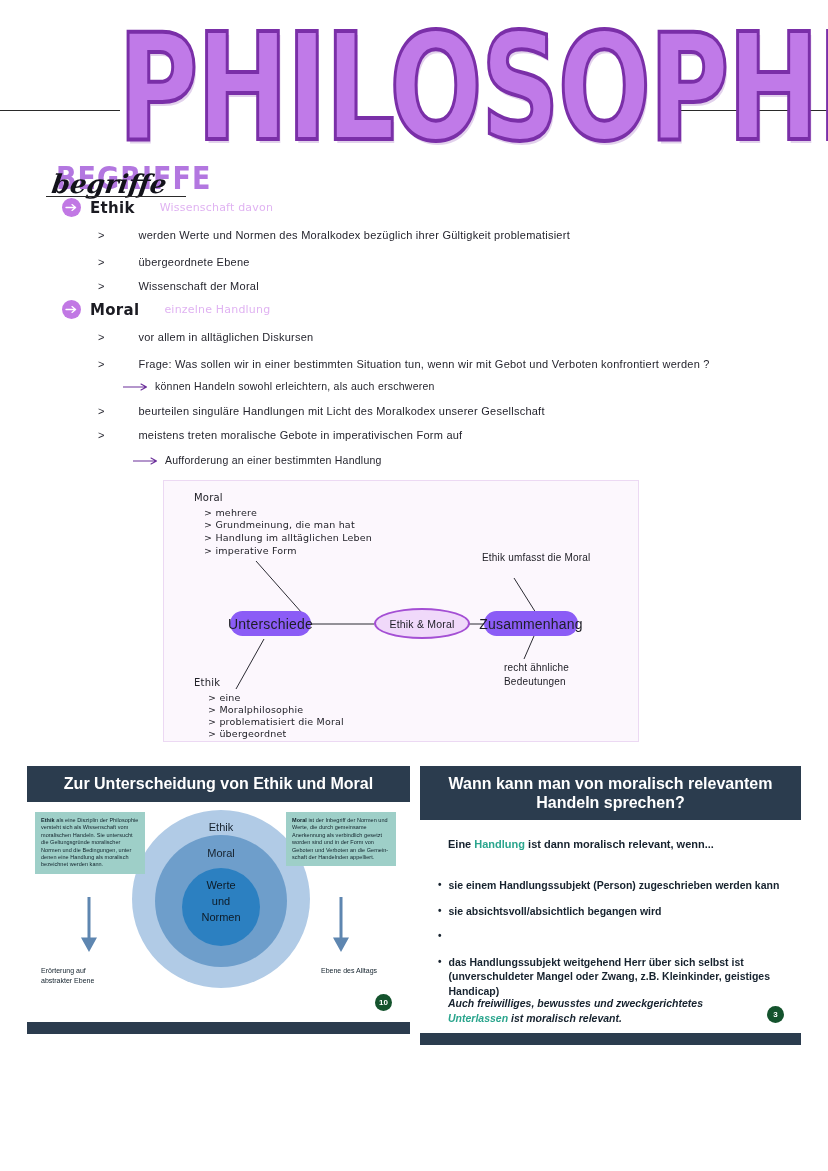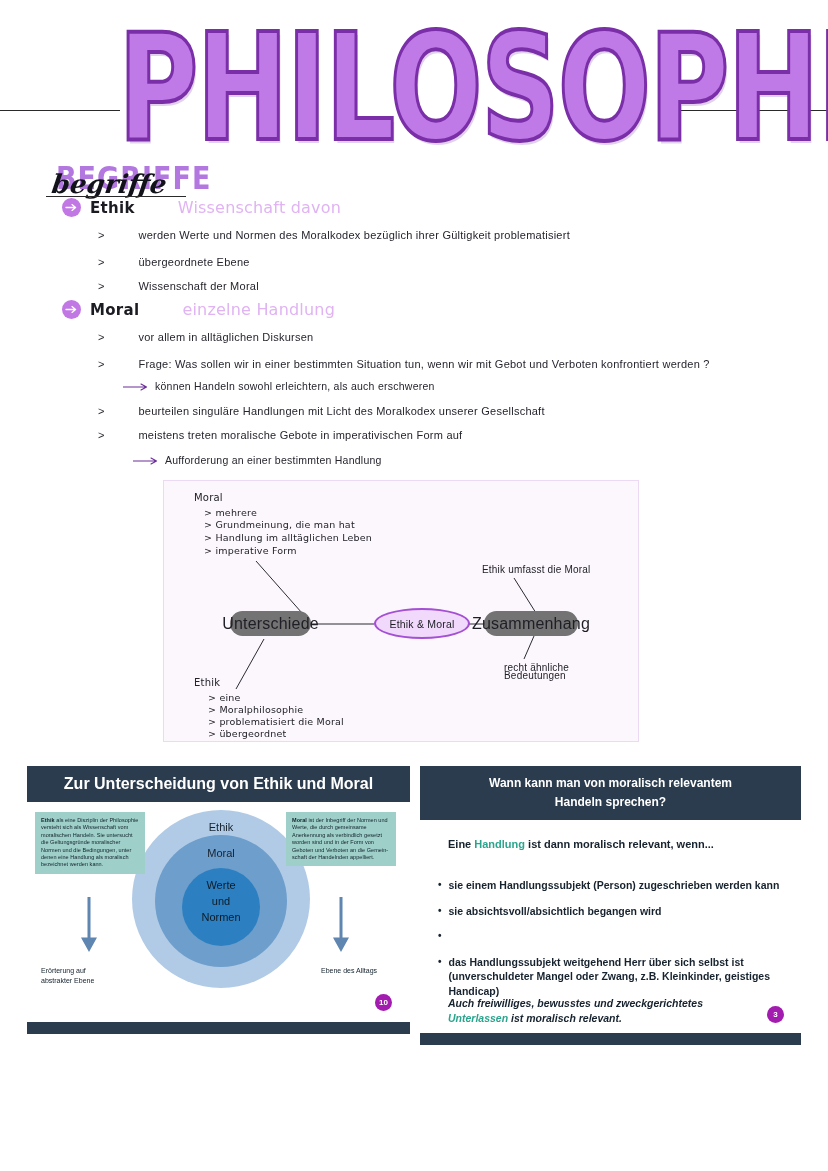--- a/index.html
+++ b/index.html
@@ -54,65 +54,65 @@
     width: 19px; height: 19px; border-radius: 50%;
     background: #c178e4; display: flex; align-items: center; justify-content: center;
     flex: 0 0 auto;
   }
   .bullet-dot svg { display: block; }
   .main-label {
     font-family: "DejaVu Sans", sans-serif; font-weight: 700;
     font-size: 15px; color: #1b1b22; letter-spacing: .3px;
   }
   .main-note {
-    font-family: "DejaVu Sans", sans-serif; font-size: 16px;
-    color: #e0b3f2; margin-left: 34px; letter-spacing: .2px;
+    font-family: "DejaVu Sans", sans-serif; font-size: 11px;
+    color: #e0b3f2; margin-left: 16px; letter-spacing: .2px;
   }
 
   .sub { position: absolute; display: flex; align-items: flex-start; gap: 6px; }
   .sub .chev { font-size: 11px; color: #2a2a33; line-height: 15px; }
   .sub .txt  { font-size: 11px; color: #25252e; line-height: 15px; letter-spacing: .25px; white-space: nowrap; margin-left: 28px; }
 
   .arrowline { position: absolute; display: flex; align-items: center; gap: 6px; }
   .arrowline .ar { width: 26px; height: 10px; flex: 0 0 auto; }
   .arrowline .txt { font-size: 10.5px; color: #25252e; letter-spacing: .25px; white-space: nowrap; }
 
   
   .mindmap {
     position: absolute; left: 163px; top: 480px; width: 476px; height: 262px;
     background: #fcf7fd; border: 1px solid #ecd9f3;
   }
   .mm-txt { position: absolute; font-family: "DejaVu Sans", sans-serif; color: #222229; }
   .mm-head { font-size: 10px; letter-spacing: .2px; }
   .mm-line { font-size: 9.5px; letter-spacing: .2px; white-space: nowrap; }
   .mm-node {
-    position: absolute; background: #737373; border-radius: 14px;
+    position: absolute; background: #8b5cf6; border-radius: 14px;
     display: flex; align-items: center; justify-content: center;
-    font-size: 16px; color: #1e1e26; letter-spacing: .2px; white-space: nowrap;
+    font-size: 14px; color: #1e1e26; letter-spacing: .2px; white-space: nowrap;
   }
   .mm-center {
     position: absolute; border: 2.2px solid #a44fd4; border-radius: 50%;
     background: #f0d9fa; display: flex; align-items: center; justify-content: center;
     font-size: 10.5px; color: #1e1e26; letter-spacing: .2px; white-space: nowrap;
   }
   .mm-free { position: absolute; font-size: 10px; color: #222229; letter-spacing: .2px; white-space: nowrap; line-height: 14px; }
 
   
   .slide { position: absolute; background: #ffffff; }
   .slide-header {
     background: #2b3c4e; color: #ffffff;
     font-family: "Liberation Sans", sans-serif; font-weight: 700;
     display: flex; align-items: center; justify-content: center;
     text-align: center;
   }
   .slide-body { position: relative; background: #fff; overflow: hidden; }
   .slide-footer { background: #2b3c4e; }
   .page-badge {
     position: absolute; width: 17px; height: 17px; border-radius: 50%;
-    background: #a21caf; color: #fff; font-size: 8px; font-weight: 700;
+    background: #14532d; color: #fff; font-size: 8px; font-weight: 700;
     display: flex; align-items: center; justify-content: center;
     font-family: "Liberation Sans", sans-serif; z-index: 5;
   }
 
   
   .circle { position: absolute; border-radius: 50%; }
   .c-outer { background: #b1cbe6; }
   .c-mid   { background: #6e9ecb; }
   .c-inner { background: #2c80c1; }
   .circ-label {
@@ -253,23 +253,23 @@
     <div class="mm-txt mm-head" style="left:30px; top:196px;">Ethik</div>
     <div class="mm-txt mm-line" style="left:44px; top:211px;">&gt; eine</div>
     <div class="mm-txt mm-line" style="left:44px; top:223px;">&gt; Moralphilosophie</div>
     <div class="mm-txt mm-line" style="left:44px; top:235px;">&gt; problematisiert die Moral</div>
     <div class="mm-txt mm-line" style="left:44px; top:247px;">&gt; übergeordnet</div>
 
     <div class="mm-node" style="left:66px; top:130px; width:81px; height:25px;">Unterschiede</div>
     <div class="mm-center" style="left:210px; top:127px; width:96px; height:31px;">Ethik &amp; Moral</div>
     <div class="mm-node" style="left:320px; top:130px; width:94px; height:25px;">Zusammenhang</div>
 
-    <div class="mm-free" style="left:318px; top:82px;">Ethik umfasst die Moral</div>
+    <div class="mm-free" style="left:318px; top:70px;">Ethik umfasst die Moral</div>
     <div class="mm-free" style="left:340px; top:180px;">recht ähnliche</div>
-    <div class="mm-free" style="left:340px; top:188px;">Bedeutungen</div>
+    <div class="mm-free" style="left:340px; top:194px;">Bedeutungen</div>
   </div>
 
   <div class="slide" style="left:27px; top:766px; width:383px; height:279px;">
     <div class="slide-header" style="height:36px;">Zur Unterscheidung von Ethik und Moral</div>
     <div class="slide-body" style="height:220px;">
 
       <div class="circle c-outer" style="left:105px; top:8px; width:178px; height:178px;"></div>
       <div class="circle c-mid" style="left:128px; top:33px; width:132px; height:132px;"></div>
       <div class="circle c-inner" style="left:155px; top:66px; width:78px; height:78px;"></div>
 
@@ -299,21 +299,21 @@
         <div>abstrakter Ebene</div>
       </div>
       <div class="cap" style="left:294px; top:164px;">Ebene des Alltags</div>
 
       <div class="page-badge" style="left:348px; top:192px;">10</div>
     </div>
     <div class="slide-footer" style="height:12px;"></div>
   </div>
 
   <div class="slide" style="left:420px; top:766px; width:381px; height:279px;">
-    <div class="slide-header" style="height:54px; flex-direction:column; line-height:19px; font-size:12px;">
+    <div class="slide-header" style="height:54px; flex-direction:column; line-height:19px; font-size:16px;">
       <div>Wann kann man von moralisch relevantem</div>
       <div>Handeln sprechen?</div>
     </div>
     <div class="slide-body" style="height:213px;">
 
       <div class="rs-lead" style="left:28px; top:18px;">
         <span>Eine </span><span class="hl">Handlung</span><span> ist dann moralisch relevant, wenn...</span>
       </div>
 
       <div class="rs-list">

